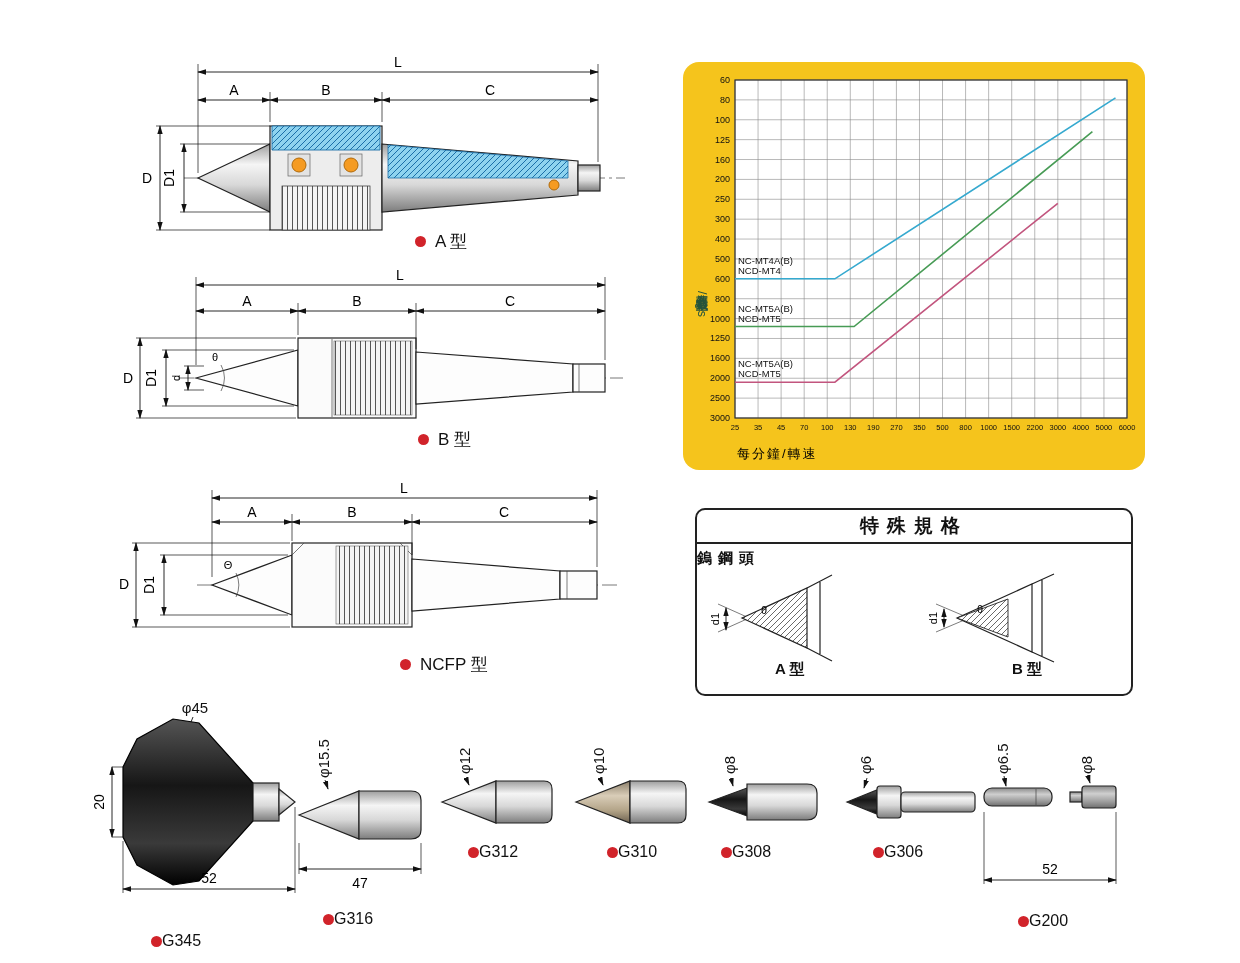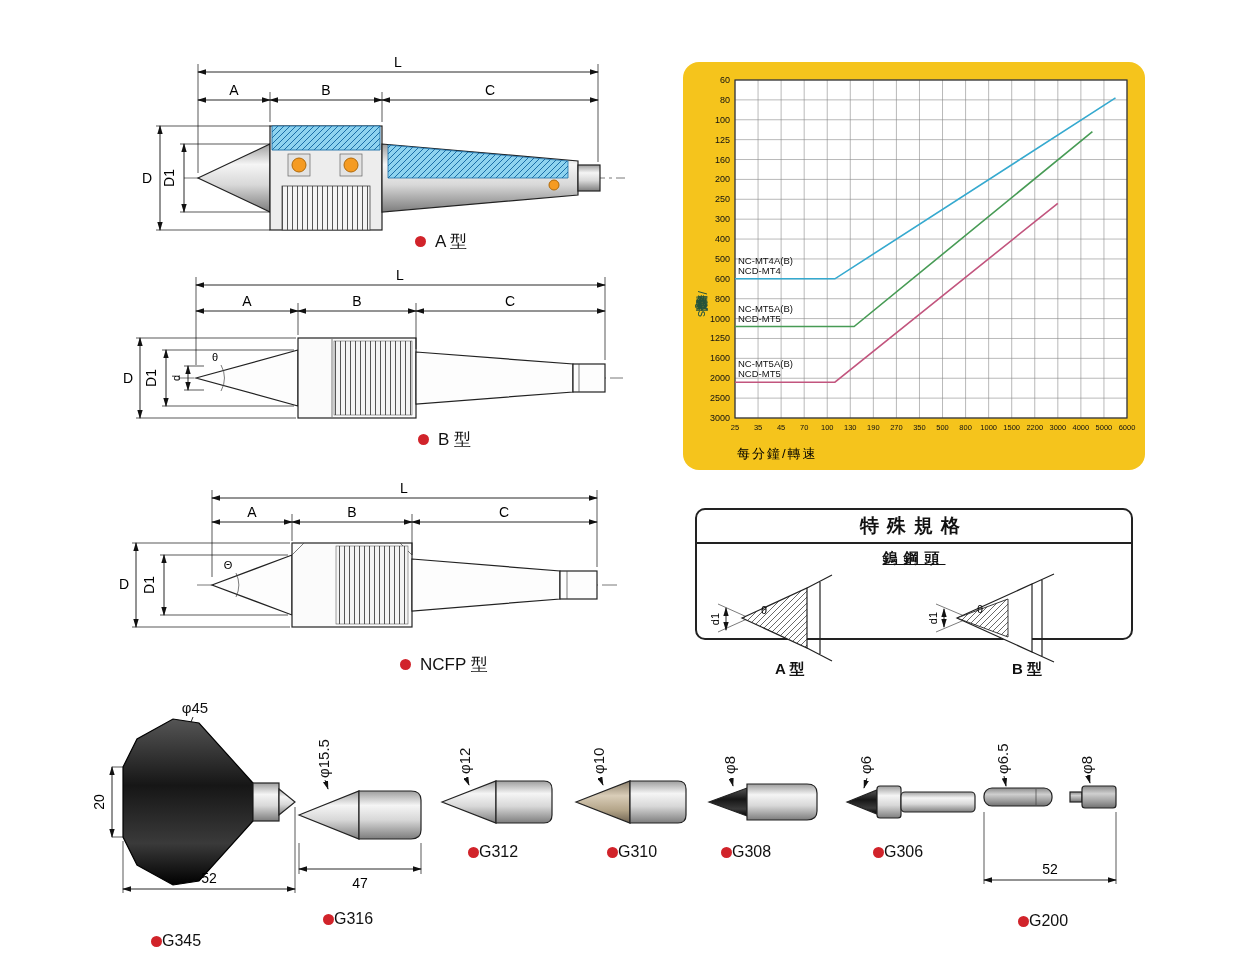--- a/index.html
+++ b/index.html
@@ -20,25 +20,25 @@
   .type-label,.plabel{position:absolute;display:flex;align-items:center;white-space:nowrap;}
   .type-label{gap:9px;font-size:17px;}
   .plabel{font-size:16px;}
   .dot{width:11px;height:11px;border-radius:50%;background:#d1232a;flex:0 0 auto;}
   
   .chart-panel{left:683px;top:62px;width:462px;height:408px;background:#f5c41c;border-radius:16px;}
   .chart-panel .ylabel{position:absolute;left:10px;top:222px;writing-mode:vertical-rl;
         font-size:12.5px;color:#26543c;letter-spacing:1px;}
   .chart-panel .xlabel{position:absolute;left:54px;top:383px;font-size:13px;color:#000000;letter-spacing:2px;}
   
-  .special-box{left:695px;top:508px;width:438px;height:132px;background:#fff;
+  .special-box{left:695px;top:508px;width:438px;height:188px;background:#fff;
         border:2px solid #222;border-radius:10px;box-sizing:border-box;}
   .special-title{height:32px;line-height:32px;text-align:center;font-size:19px;font-weight:600;
         letter-spacing:8px;border-bottom:2px solid #222;}
-  .special-sub{text-align:center;font-size:15px;font-weight:600;letter-spacing:6px;margin-top:5px;text-decoration:underline;}
+  .special-sub{text-align:left;font-size:15px;font-weight:600;letter-spacing:6px;margin-top:5px;}
   .sp-svg{position:absolute;top:62px;}
   .sp-label{position:absolute;top:150px;font-size:15px;font-weight:bold;}
 </style>
 </head>
 <body>
 
 <div class="page">
 
   <svg width="0" height="0" style="position:absolute" aria-hidden="true">
     <defs>

